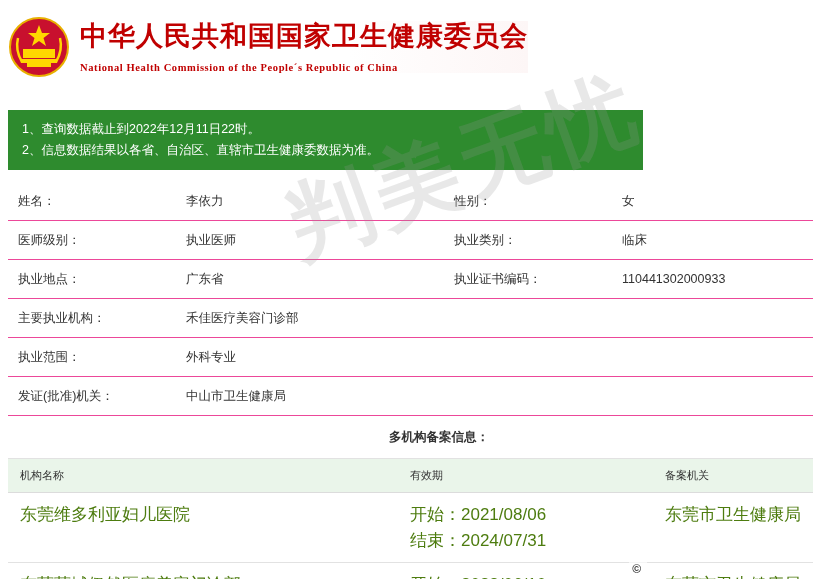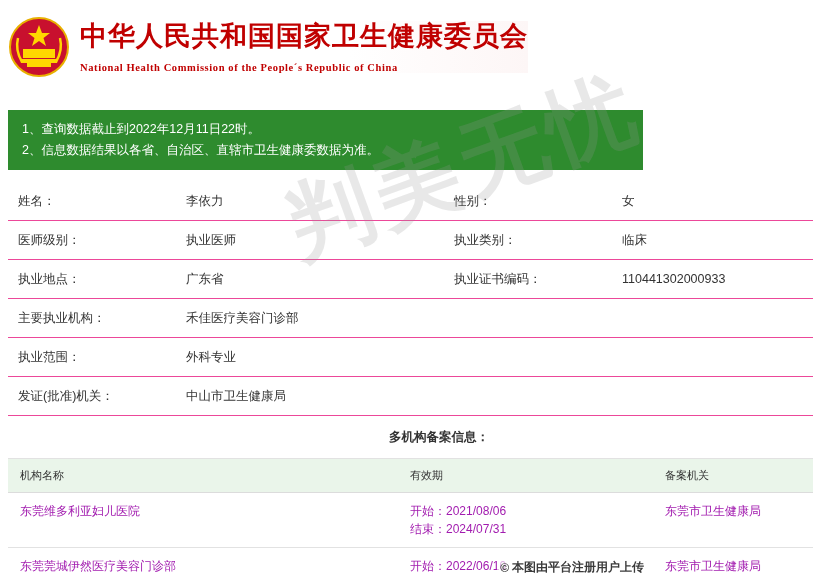--- a/index.html
+++ b/index.html
@@ -111,22 +111,22 @@
     background: #eaf5ea;
     font-weight: normal;
     text-align: left;
     padding: 9px 8px 9px 12px;
     font-size: 11px;
     color: #333;
     border-bottom: 1px solid #dcdcdc;
   }
   .org-table td {
     padding: 9px 8px 9px 12px;
-    font-size: 12px;
-    color: #a21caf;
+    font-size: 17px;
+    color: #4d7c0f;
     border-bottom: 1px solid #e2e2e2;
     vertical-align: top;
     line-height: 1.5;
   }
   .c1 { width: 370px; }
   .c2 { width: 235px; }
   .c3 { width: 192px; }
   .cell-pad { padding-top: 12px; }
 
   
@@ -254,16 +254,15 @@
         </td>
         <td class="c3 cell-pad">东莞市卫生健康局</td>
       </tr>
     </tbody>
   </table>
 
   <div class="watermark">判美无忧</div>
 
   <div class="footer-credit">
     <span style="margin-right:3px;">©</span>
-    <span>本图由平台注册用户上传</span>
   </div>
 
 </div>
 
 </body></html>

